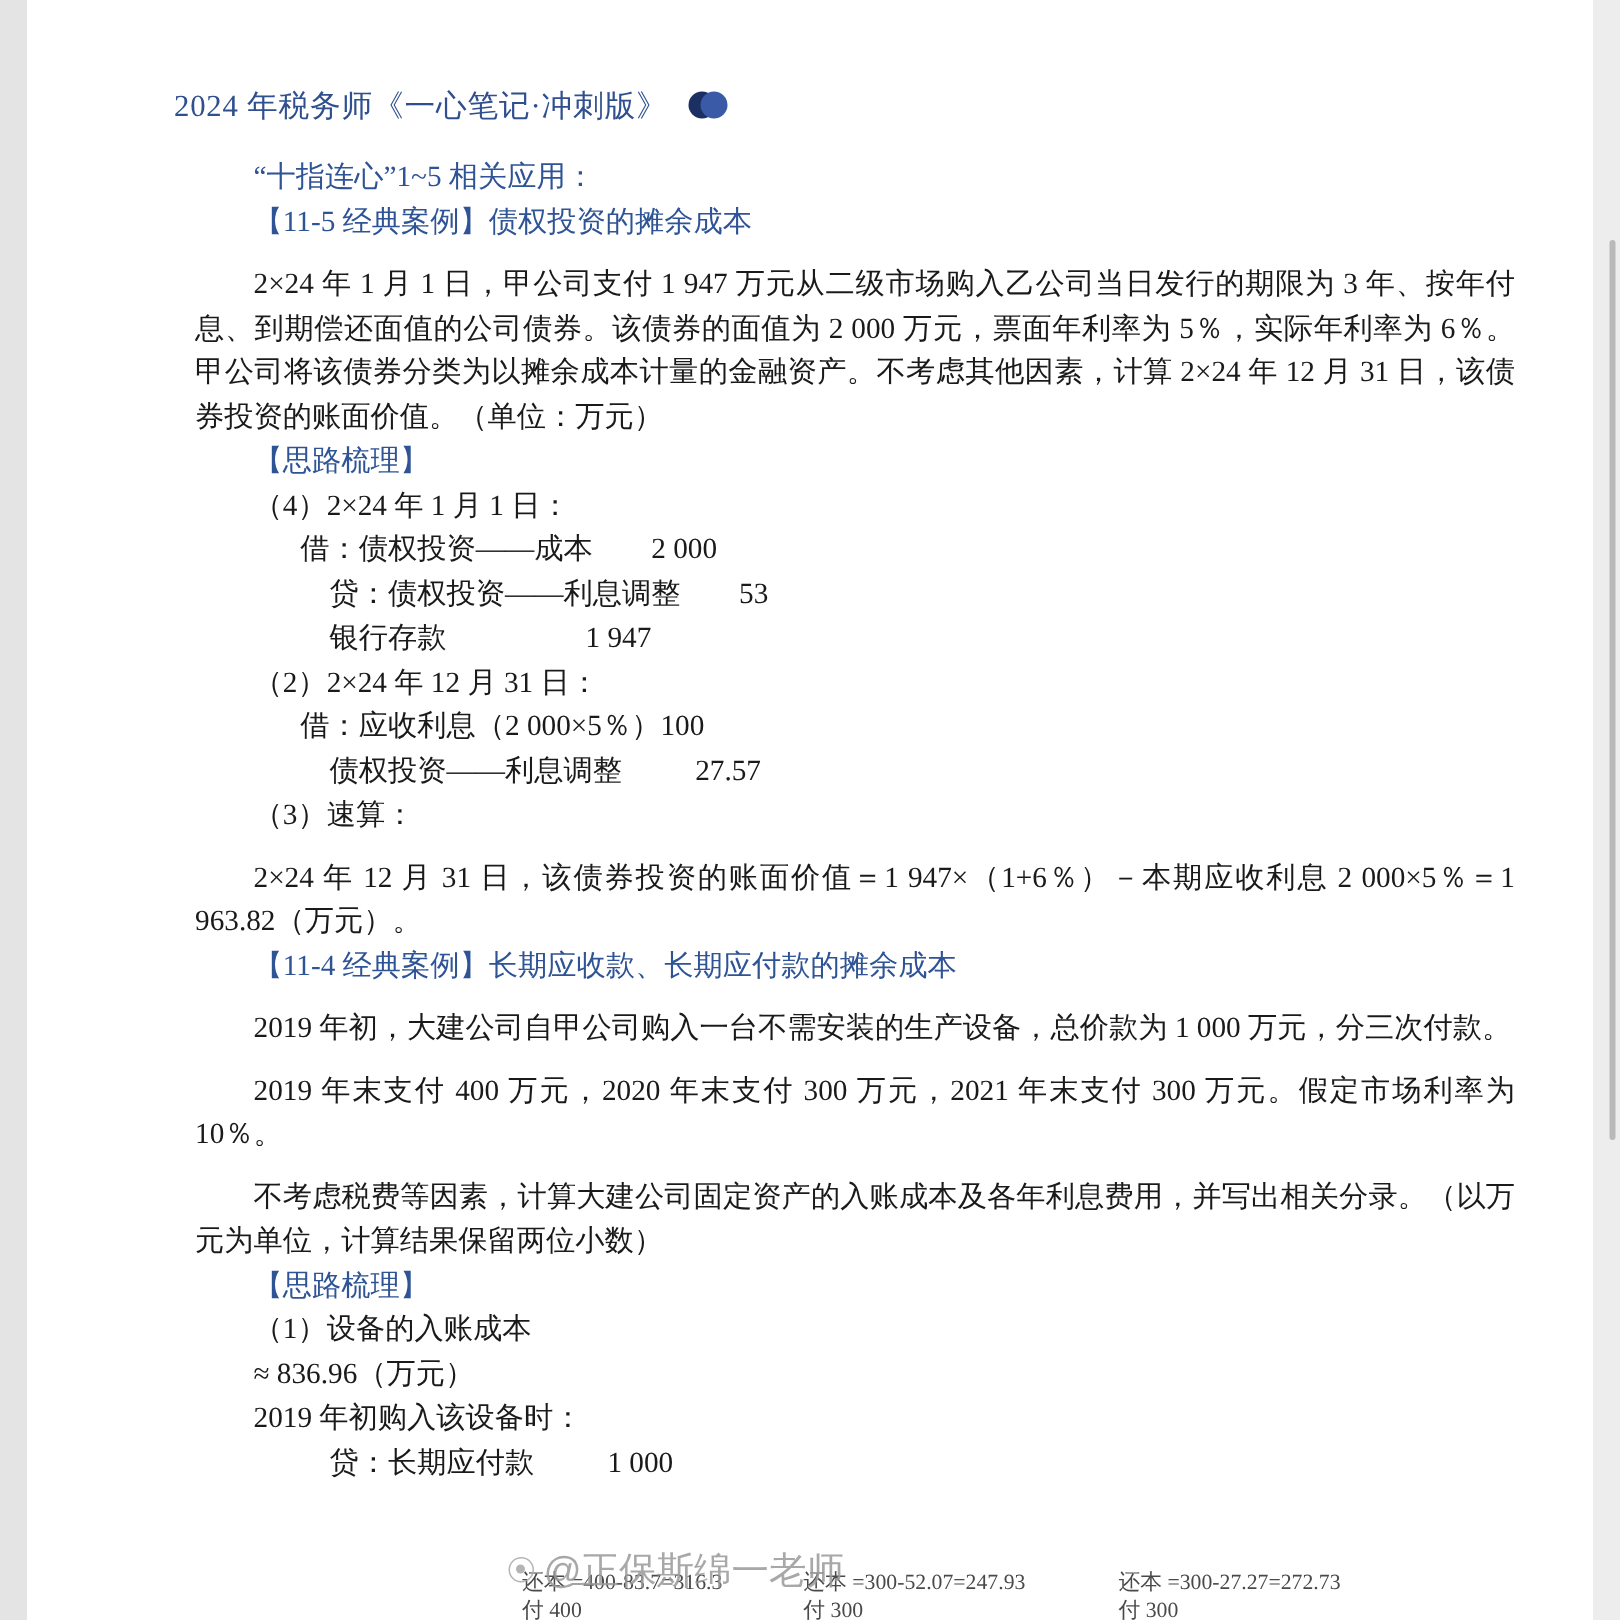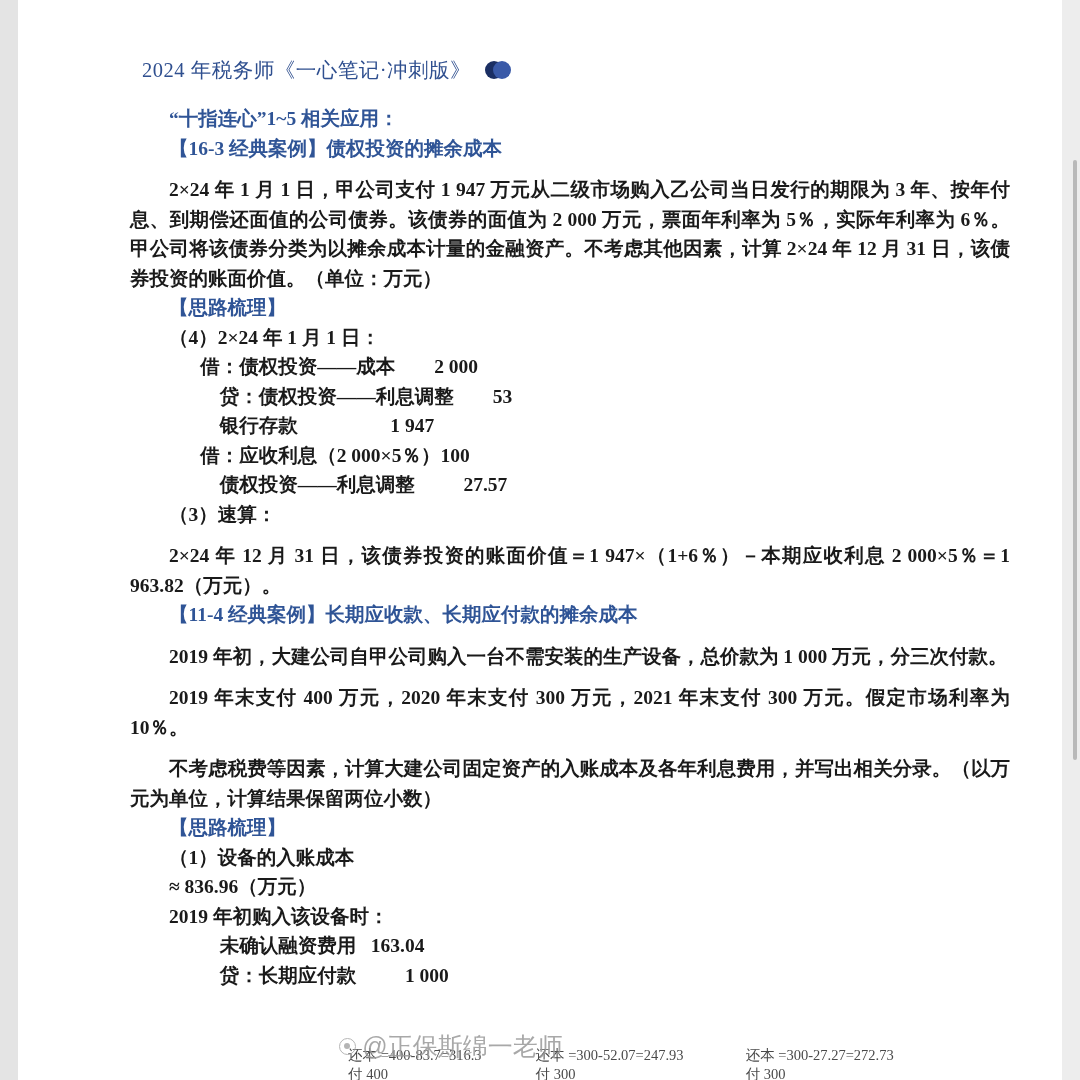--- a/index.html
+++ b/index.html
@@ -35,21 +35,21 @@
     top: 0;
     width: 1044px;
     height: 1080px;
     background: #ffffff;
     padding: 0;
   }
 
   
   .doc-header {
     position: absolute;
-    left: 124px;
+    left: 98px;
     top: 56px;
     display: flex;
     align-items: center;
     gap: 14px;
     font-family: Liberation Serif, serif;
   }
   .doc-header .title {
     font-size: 20.5px;
     color: #2f4f8f;
     letter-spacing: .5px;
@@ -73,21 +73,21 @@
   
   .content {
     position: absolute;
     left: 112px;
     top: 104px;
     width: 880px;
     font-size: 19.5px;
     line-height: 29.5px;
     color: #1a1a1a;
   }
-  .line { white-space: pre-wrap; font-weight: bold; }
+  .line { white-space: pre-wrap; }
   .blue { color: #2f5496; }
   .indent1 { text-indent: 2em; }
   .pad-3 { padding-left: 3.6em; }
   .pad-4 { padding-left: 4.6em; }
   .just { text-align: justify; text-justify: inter-ideograph; margin-top: 12px; }
 
   
   .calc-row {
     position: absolute;
     left: 330px;
@@ -166,40 +166,40 @@
     <div class="doc-header">
       <div class="title">2024 年税务师《一心笔记·冲刺版》</div>
       <div class="logo-mark">
         <div class="c1"></div>
         <div class="c2"></div>
       </div>
     </div>
 
     <div class="content">
       <div class="line blue indent1">“十指连心”1~5 相关应用：</div>
-      <div class="line blue indent1">【16-3 经典案例】债权投资的摊余成本</div>
+      <div class="line blue indent1">【11-5 经典案例】债权投资的摊余成本</div>
       <div class="line indent1 just">2×24 年 1 月 1 日，甲公司支付 1 947 万元从二级市场购入乙公司当日发行的期限为 3 年、按年付息、到期偿还面值的公司债券。该债券的面值为 2 000 万元，票面年利率为 5％，实际年利率为 6％。甲公司将该债券分类为以摊余成本计量的金融资产。不考虑其他因素，计算 2×24 年 12 月 31 日，该债券投资的账面价值。（单位：万元）</div>
       <div class="line blue indent1">【思路梳理】</div>
       <div class="line indent1">（4）2×24 年 1 月 1 日：</div>
       <div class="line pad-3">借：债权投资——成本        2 000</div>
       <div class="line pad-4">贷：债权投资——利息调整        53</div>
       <div class="line pad-4">银行存款                   1 947</div>
+      <div class="line indent1">（2）2×24 年 12 月 31 日：</div>
       <div class="line pad-3">借：应收利息（2 000×5％）100</div>
       <div class="line pad-4">债权投资——利息调整          27.57</div>
       <div class="line indent1">（3）速算：</div>
       <div class="line indent1 just">2×24 年 12 月 31 日，该债券投资的账面价值＝1 947×（1+6％）－本期应收利息 2 000×5％＝1 963.82（万元）。</div>
       <div class="line blue indent1">【11-4 经典案例】长期应收款、长期应付款的摊余成本</div>
       <div class="line indent1 just">2019 年初，大建公司自甲公司购入一台不需安装的生产设备，总价款为 1 000 万元，分三次付款。</div>
       <div class="line indent1 just">2019 年末支付 400 万元，2020 年末支付 300 万元，2021 年末支付 300 万元。假定市场利率为 10％。</div>
       <div class="line indent1 just">不考虑税费等因素，计算大建公司固定资产的入账成本及各年利息费用，并写出相关分录。（以万元为单位，计算结果保留两位小数）</div>
       <div class="line blue indent1">【思路梳理】</div>
       <div class="line indent1">（1）设备的入账成本</div>
       <div class="line indent1">≈ 836.96（万元）</div>
       <div class="line indent1">2019 年初购入该设备时：</div>
-      <div class="line pad-4">未确认融资费用   163.04</div>
       <div class="line pad-4">贷：长期应付款          1 000</div>
     </div>
 
     <div class="calc-row">
       <div class="calc-col c1">还本 =400-83.7=316.3
 付 400</div>
       <div class="calc-col c2">还本 =300-52.07=247.93
 付 300</div>
       <div class="calc-col c3">还本 =300-27.27=272.73
 付 300</div>

